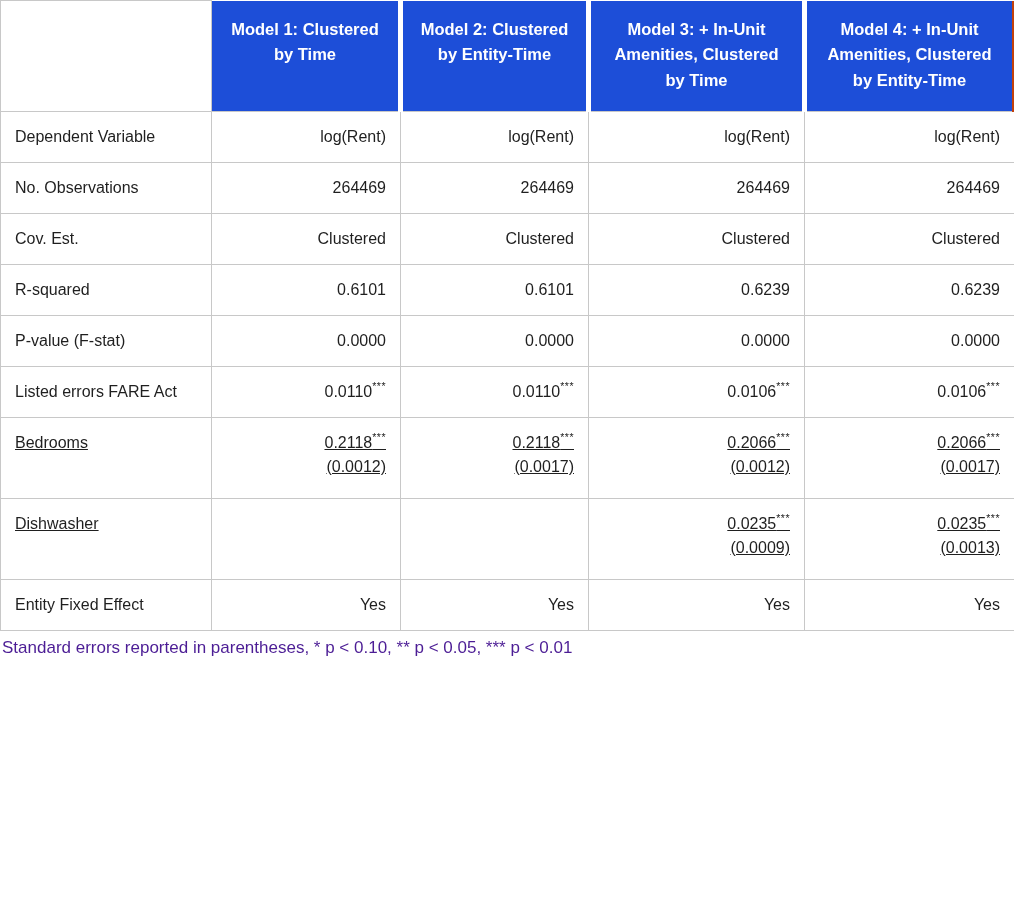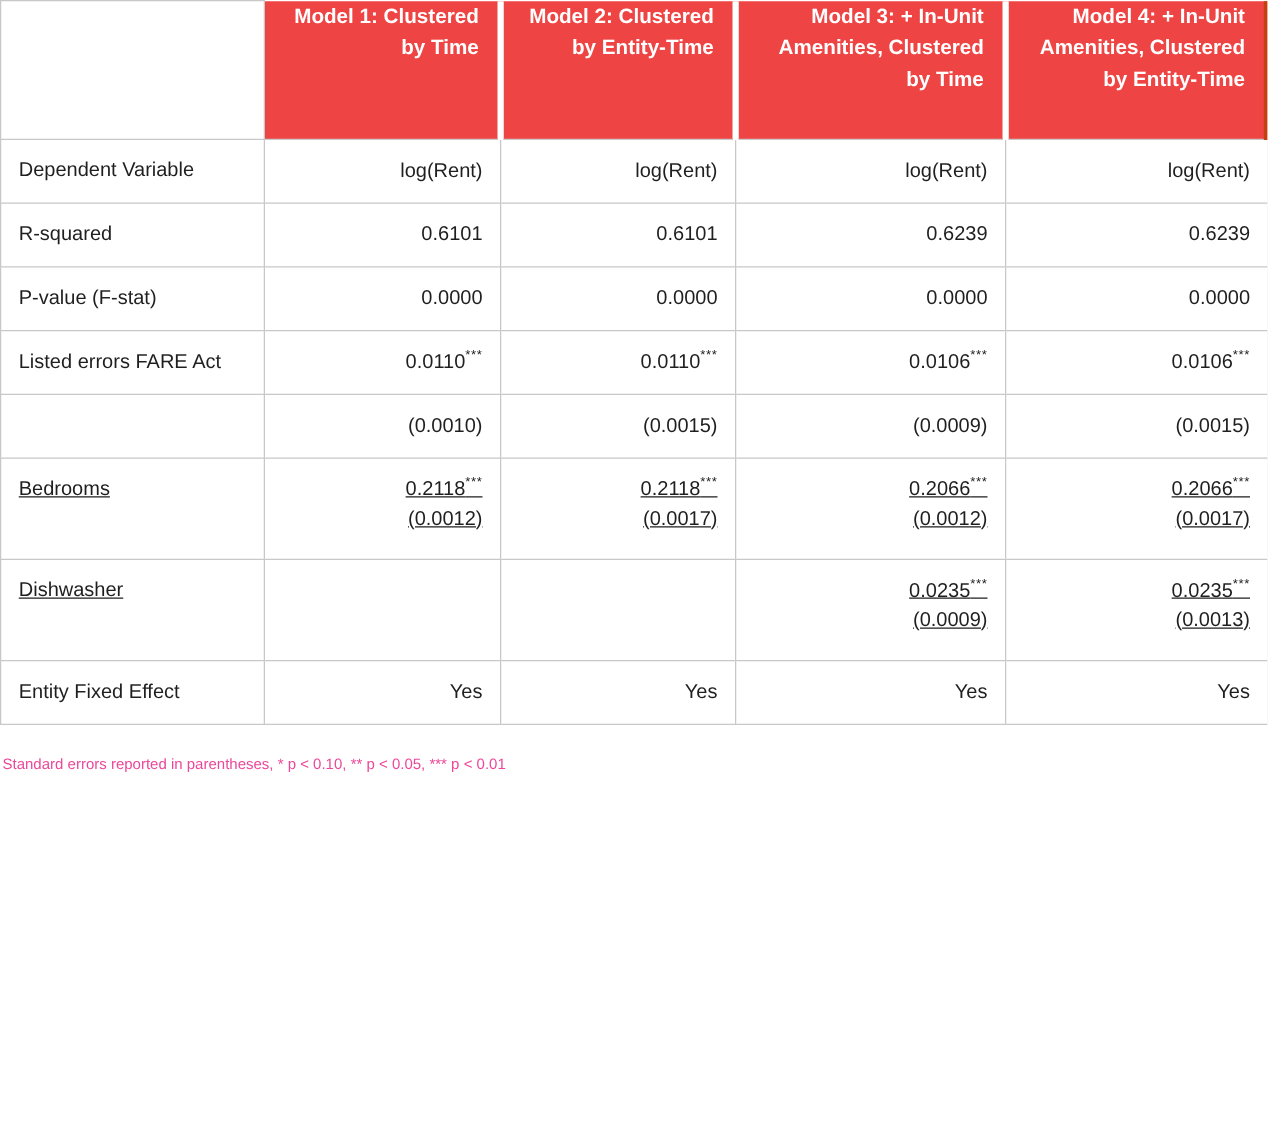--- a/index.html
+++ b/index.html
@@ -20,36 +20,36 @@
     table-layout: fixed;
     width: 1014px;
   }
   
   thead tr { height: 111px; }
   th.corner {
     background: #ffffff;
     border: 1px solid #c8c8c8;
   }
   th.model {
-    background: #ef4444;
+    background: #1d4ed8;
     color: #ffffff;
     font-weight: 700;
     font-size: 16.5px;
     line-height: 1.55;
-    text-align: right;
+    text-align: center;
     vertical-align: top;
-    padding: 0 15px;
+    padding: 16px 15px;
     box-sizing: border-box;
     border-top: 0;
     border-bottom: 0;
     border-left: 5px solid #ffffff;
     border-right: 5px solid #ffffff;
   }
   th.model.first { border-left: 1px solid #c8c8c8; }
-  th.model.last  { border-right: 7px solid #c2410c; }
+  th.model.last  { border-right: 5px solid #c2410c; }
   
   tbody tr { height: 51px; }
   tbody tr.tall { height: 81px; text-decoration: underline; }
   tbody th, tbody td {
     border: 1px solid #c8c8c8;
     padding: 13px 14px;
     font-size: 16px;
     line-height: 1.45;
     vertical-align: top;
     box-sizing: border-box;
@@ -64,23 +64,23 @@
   sup.st {
     font-size: 10.5px;
     letter-spacing: 0.5px;
     vertical-align: super;
     position: relative;
     top: -1px;
   }
   .se { text-align: right; }
   
   .footnote {
-    font-size: 12px;
-    color: #ec4899;
-    padding: 24px 2px 0 2px;
+    font-size: 17px;
+    color: #4c1d95;
+    padding: 7px 2px 0 2px;
     text-align: left;
   }
 </style>
 </head>
 <body>
 
 <div class="page">
   <table class="reg">
     <colgroup>
       <col style="width:211px">
@@ -100,46 +100,53 @@
     </thead>
     <tbody>
       <tr>
         <th class="rl">Dependent Variable</th>
         <td><span class="v">log(Rent)</span><sup class="st"></sup><div class="se"></div></td>
         <td><span class="v">log(Rent)</span><sup class="st"></sup><div class="se"></div></td>
         <td><span class="v">log(Rent)</span><sup class="st"></sup><div class="se"></div></td>
         <td><span class="v">log(Rent)</span><sup class="st"></sup><div class="se"></div></td>
       </tr>
       <tr>
+        <th class="rl">No. Observations</th>
+        <td><span class="v">264469</span><sup class="st"></sup><div class="se"></div></td>
+        <td><span class="v">264469</span><sup class="st"></sup><div class="se"></div></td>
+        <td><span class="v">264469</span><sup class="st"></sup><div class="se"></div></td>
+        <td><span class="v">264469</span><sup class="st"></sup><div class="se"></div></td>
+      </tr>
+      <tr>
+        <th class="rl">Cov. Est.</th>
+        <td><span class="v">Clustered</span><sup class="st"></sup><div class="se"></div></td>
+        <td><span class="v">Clustered</span><sup class="st"></sup><div class="se"></div></td>
+        <td><span class="v">Clustered</span><sup class="st"></sup><div class="se"></div></td>
+        <td><span class="v">Clustered</span><sup class="st"></sup><div class="se"></div></td>
+      </tr>
+      <tr>
         <th class="rl">R-squared</th>
         <td><span class="v">0.6101</span><sup class="st"></sup><div class="se"></div></td>
         <td><span class="v">0.6101</span><sup class="st"></sup><div class="se"></div></td>
         <td><span class="v">0.6239</span><sup class="st"></sup><div class="se"></div></td>
         <td><span class="v">0.6239</span><sup class="st"></sup><div class="se"></div></td>
       </tr>
       <tr>
         <th class="rl">P-value (F-stat)</th>
         <td><span class="v">0.0000</span><sup class="st"></sup><div class="se"></div></td>
         <td><span class="v">0.0000</span><sup class="st"></sup><div class="se"></div></td>
         <td><span class="v">0.0000</span><sup class="st"></sup><div class="se"></div></td>
         <td><span class="v">0.0000</span><sup class="st"></sup><div class="se"></div></td>
       </tr>
       <tr>
         <th class="rl">Listed errors FARE Act</th>
         <td><span class="v">0.0110</span><sup class="st">***</sup><div class="se"></div></td>
         <td><span class="v">0.0110</span><sup class="st">***</sup><div class="se"></div></td>
         <td><span class="v">0.0106</span><sup class="st">***</sup><div class="se"></div></td>
         <td><span class="v">0.0106</span><sup class="st">***</sup><div class="se"></div></td>
-      </tr>
-      <tr>
-        <th class="rl"></th>
-        <td><span class="v">(0.0010)</span><sup class="st"></sup><div class="se"></div></td>
-        <td><span class="v">(0.0015)</span><sup class="st"></sup><div class="se"></div></td>
-        <td><span class="v">(0.0009)</span><sup class="st"></sup><div class="se"></div></td>
-        <td><span class="v">(0.0015)</span><sup class="st"></sup><div class="se"></div></td>
       </tr>
       <tr class="tall">
         <th class="rl">Bedrooms</th>
         <td><span class="v">0.2118</span><sup class="st">***</sup><div class="se">(0.0012)</div></td>
         <td><span class="v">0.2118</span><sup class="st">***</sup><div class="se">(0.0017)</div></td>
         <td><span class="v">0.2066</span><sup class="st">***</sup><div class="se">(0.0012)</div></td>
         <td><span class="v">0.2066</span><sup class="st">***</sup><div class="se">(0.0017)</div></td>
       </tr>
       <tr class="tall">
         <th class="rl">Dishwasher</th>

